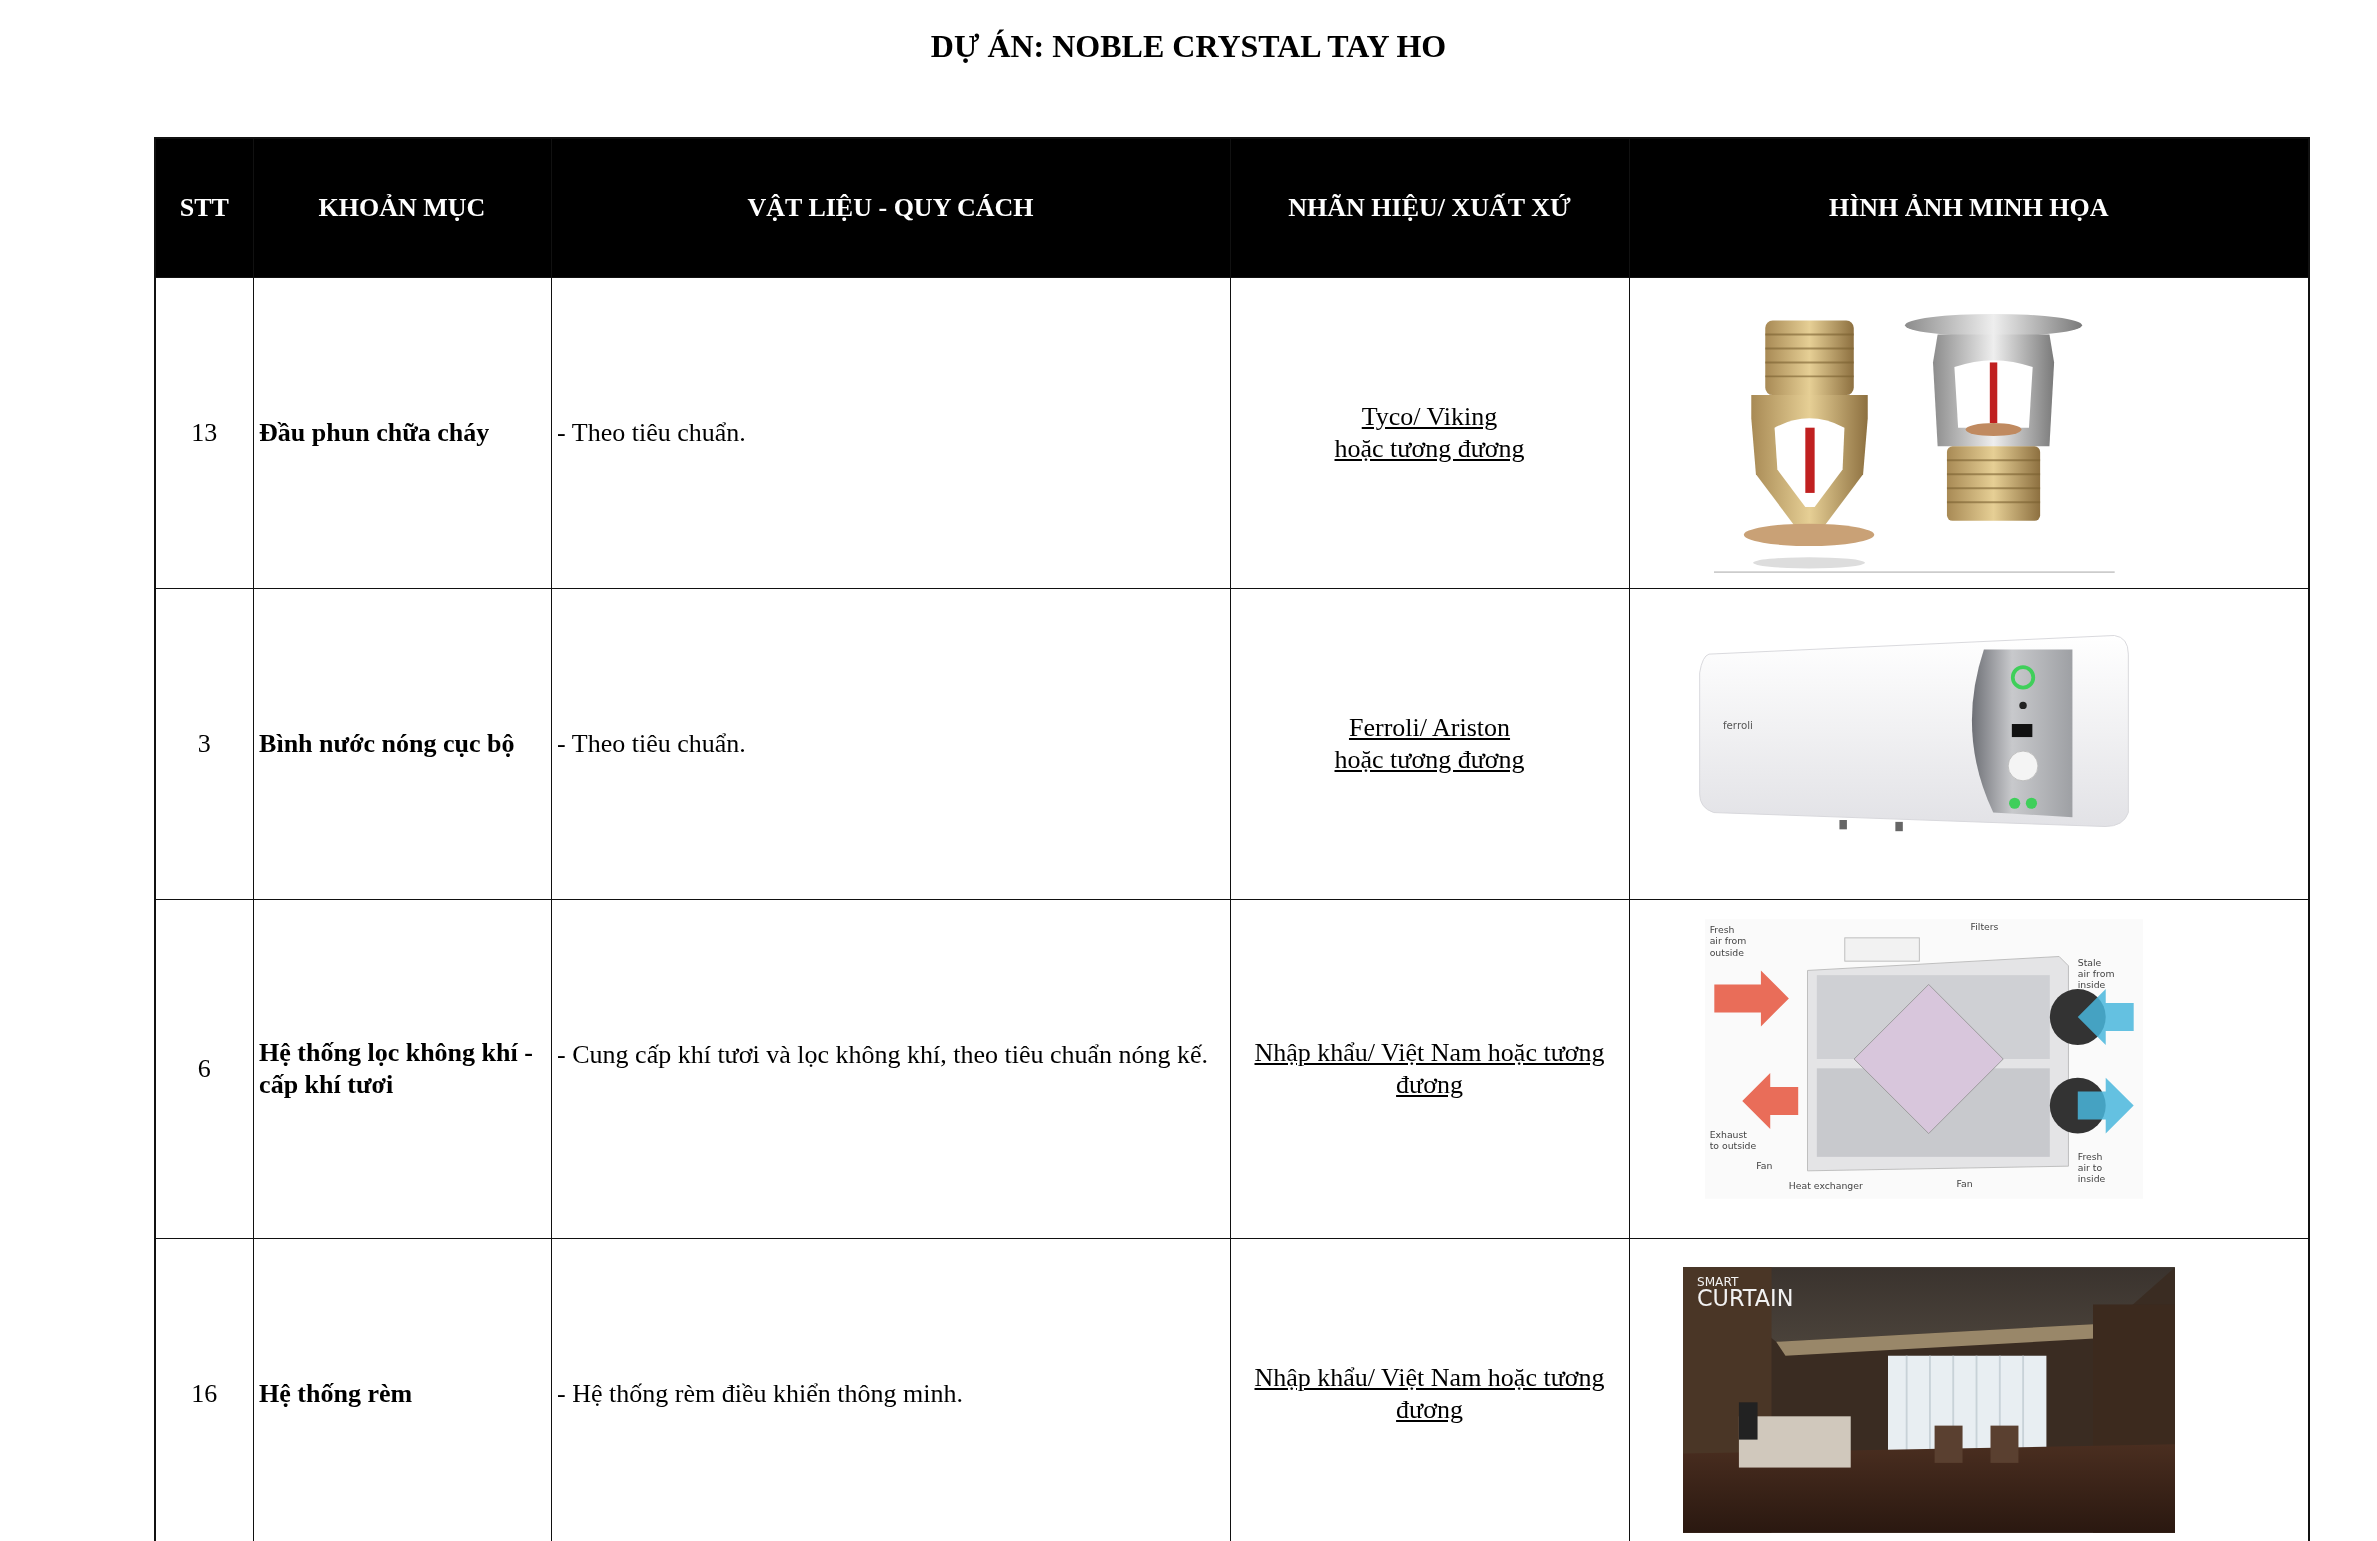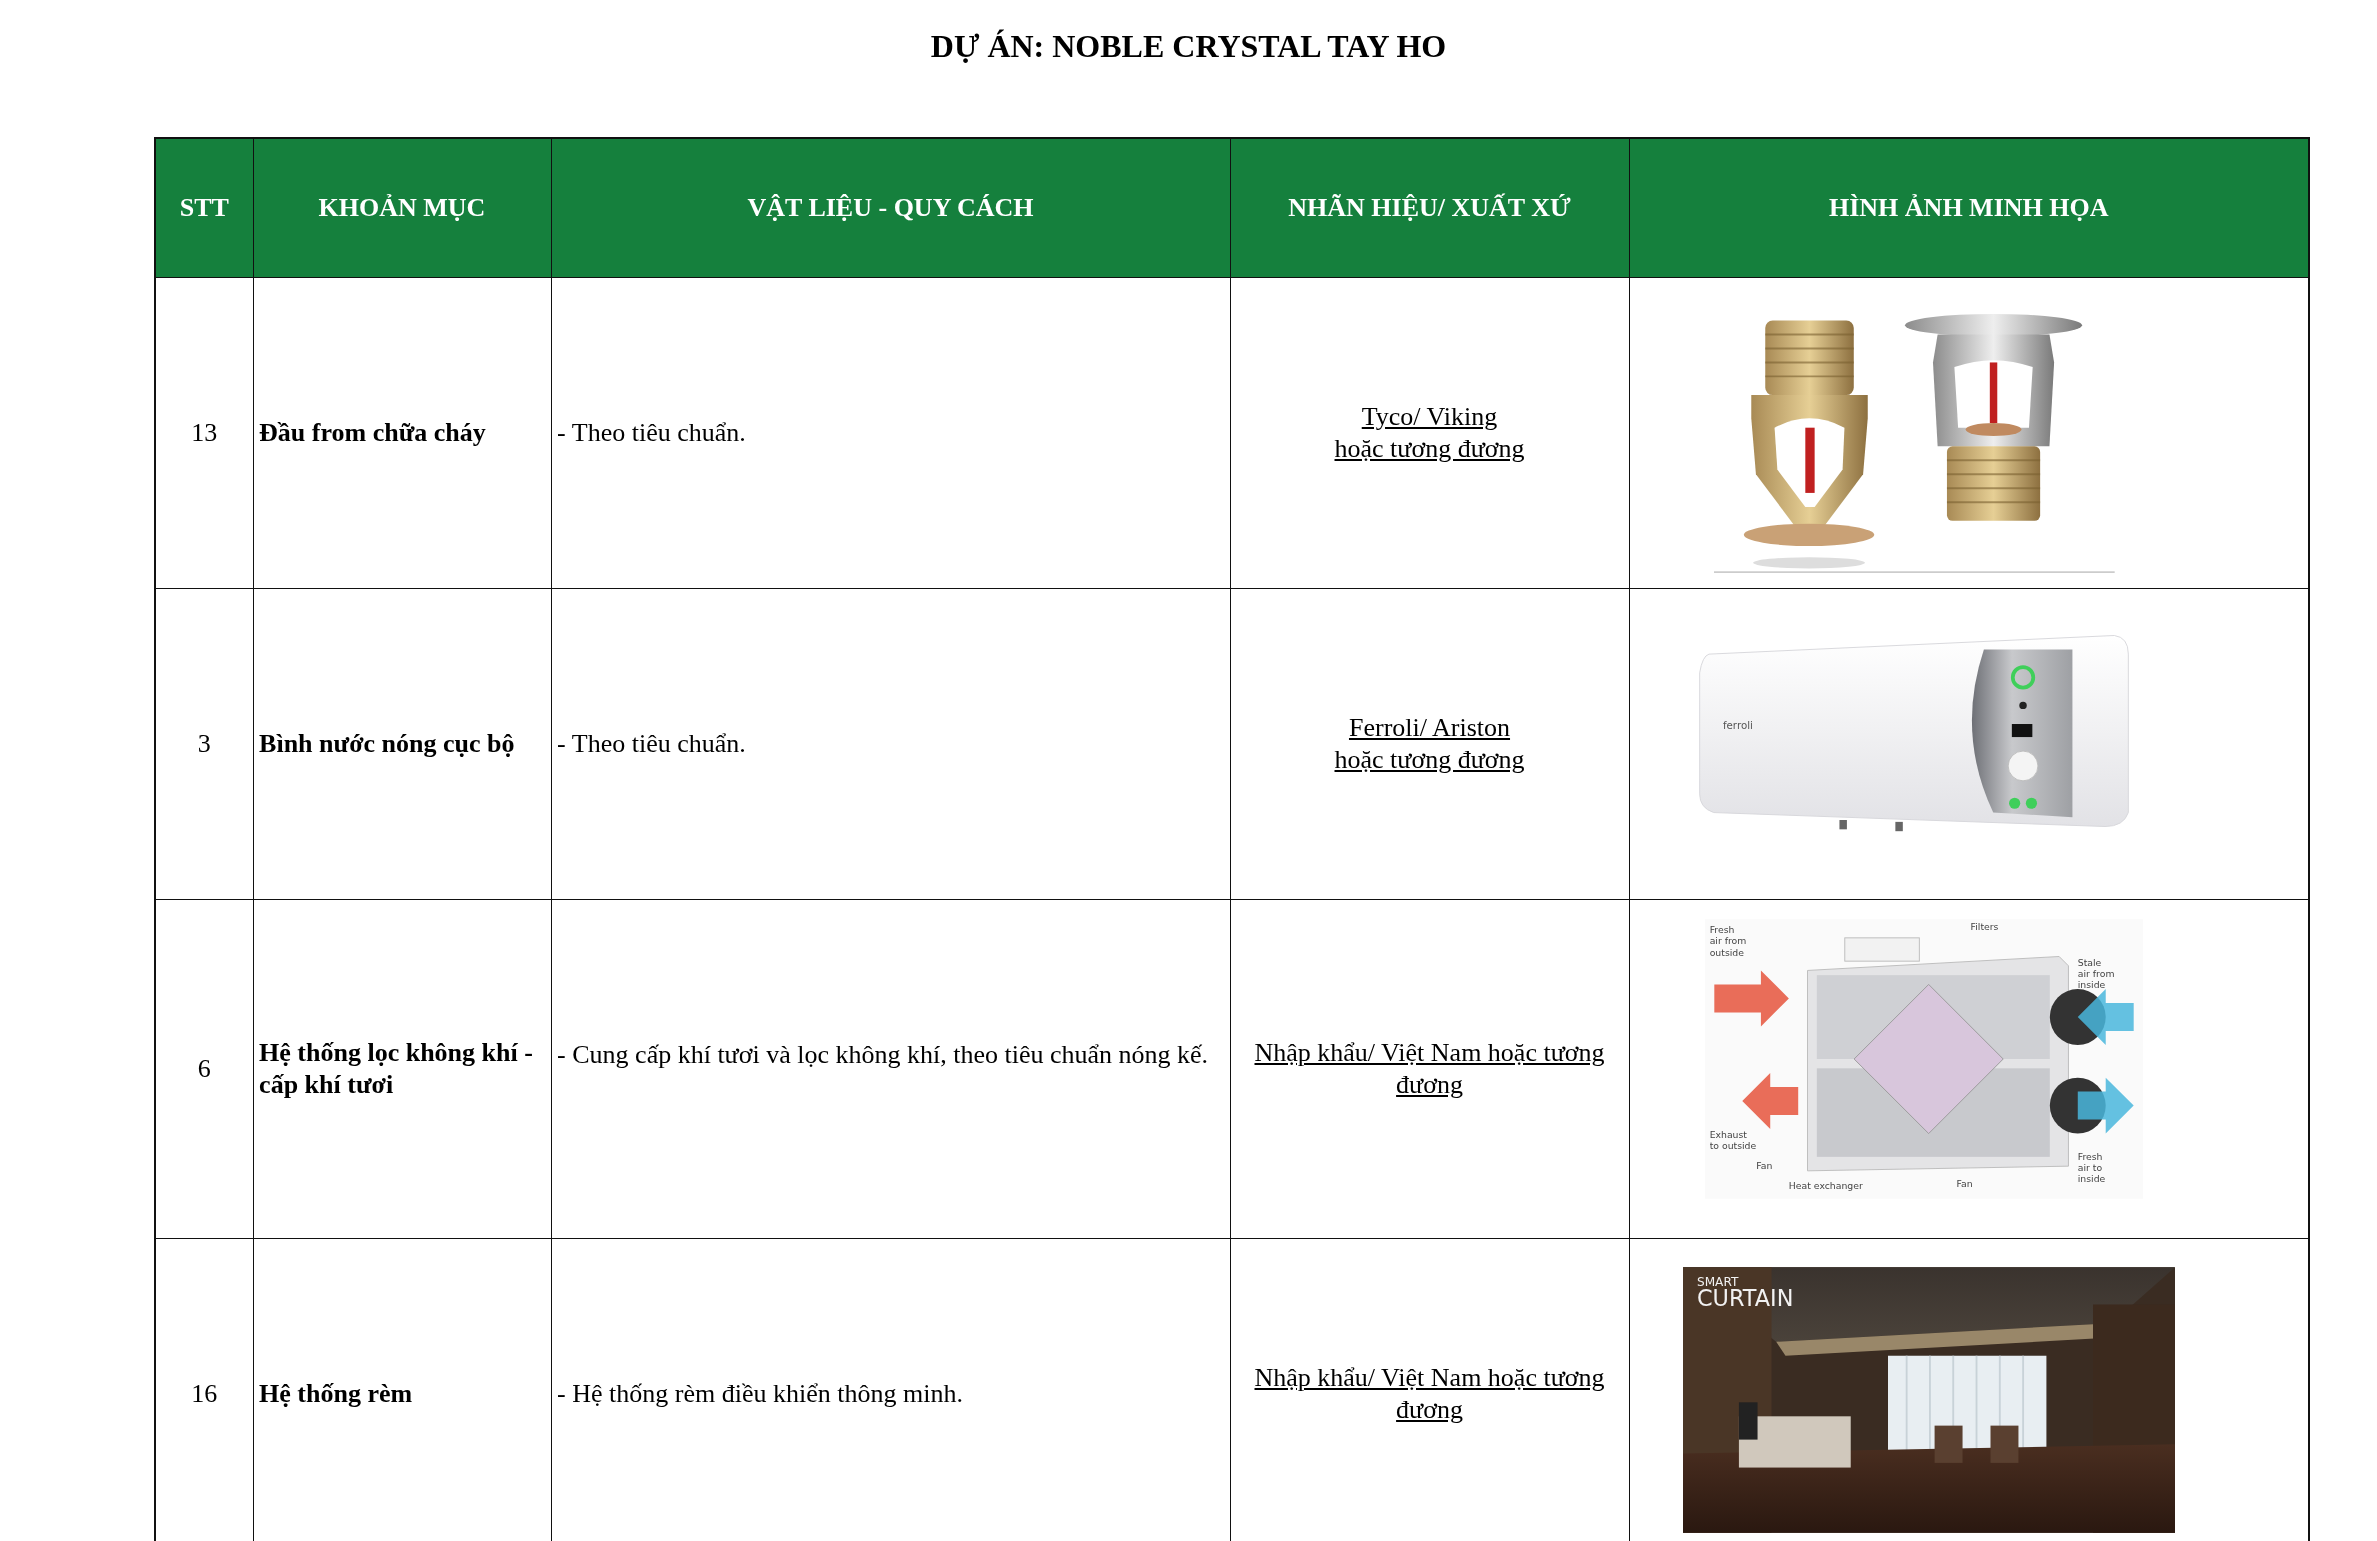--- a/index.html
+++ b/index.html
@@ -4,21 +4,21 @@
 <style>
   html, body { margin:0; padding:0; background:#ffffff; }
   body { width:2377px; height:1542px; position:relative; overflow:hidden;
          font-family:"Liberation Serif","DejaVu Serif",serif; color:#000; }
   .title { position:absolute; left:0; width:2377px; top:28px; text-align:center;
            font-weight:bold; font-size:32px; line-height:37px; }
   table.grid { position:absolute; left:154px; top:137px; width:2153px;
                border-collapse:collapse; table-layout:fixed; }
   table.grid td, table.grid th { border:1.9px solid #111; padding:0 5.6px; }
   table.grid { border:2.8px solid #111; }
-  th { background:#15803d; color:#fff; font-weight:bold; font-size:26px;
+  th { background:#000000; color:#fff; font-weight:bold; font-size:26px;
        height:138px; text-align:center; vertical-align:middle; }
   td { font-size:26px; height:310px; vertical-align:middle; line-height:32px; }
   td.stt { text-align:center; }
   td.item { font-weight:bold; }
   td.brand { text-align:center;text-decoration:underline; }
   td.img { text-align:left; padding:0; position:relative; }
   .pic { position:absolute; }
 </style>
 </head>
 <body>
@@ -41,21 +41,21 @@
       <th>KHOẢN MỤC</th>
       <th>VẬT LIỆU - QUY CÁCH</th>
       <th>NHÃN HIỆU/ XUẤT XỨ</th>
       <th>HÌNH ẢNH MINH HỌA</th>
     </tr>
   </thead>
   <tbody>
 
     <tr>
       <td class="stt">13</td>
-      <td class="item">Đầu from chữa cháy</td>
+      <td class="item">Đầu phun chữa cháy</td>
       <td>- Theo tiêu chuẩn.</td>
       <td class="brand">
         <div>Tyco/ Viking</div>
         <div>hoặc tương đương</div>
       </td>
       <td class="img">
         <svg class="pic" style="left:84px;top:18.6px" width="410" height="280" viewBox="0 0 440 300">
           <defs>
             <linearGradient id="brass" x1="0" x2="1">
                 <stop offset="0" stop-color="#a88a55"></stop>

